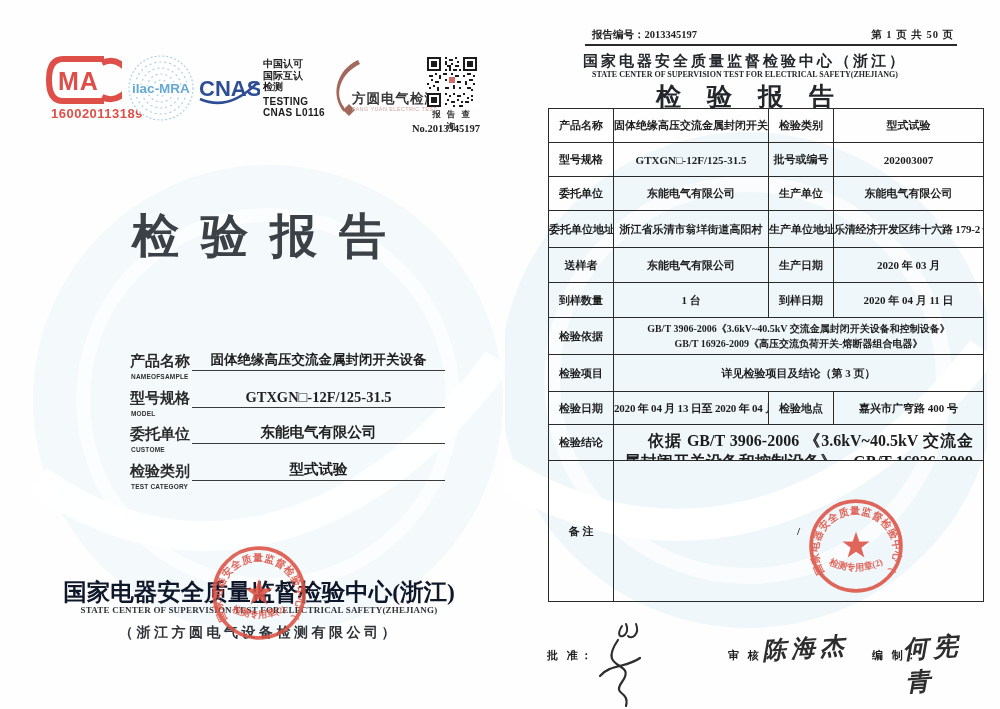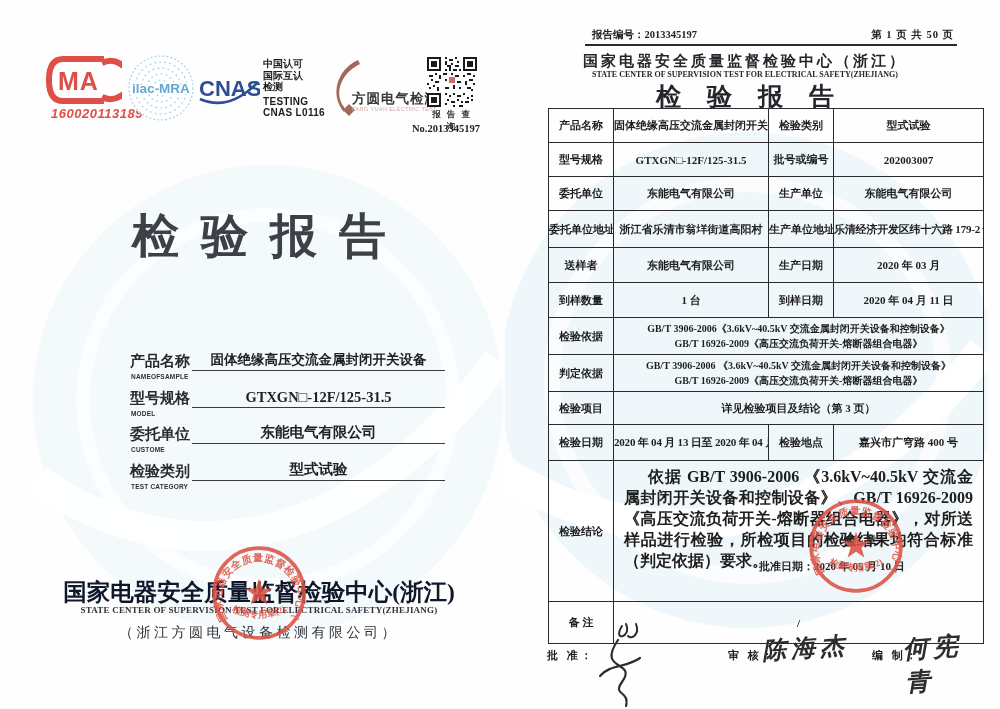--- a/index.html
+++ b/index.html
@@ -6,21 +6,21 @@
   .sheet{position:relative;width:1000px;height:709px;background:#fefefe;overflow:hidden;
          font-family:"Liberation Serif","DejaVu Serif",serif;color:#222;}
   .page{position:absolute;top:0;height:709px;background:transparent;}
   .page-left{left:18px;width:482px;}
   .page-right{left:500px;width:492px;}
   .abs{position:absolute;}
   .wm{position:absolute;z-index:0;pointer-events:none;}
   
   .cma-num{position:absolute;left:24px;top:106px;width:110px;text-align:center;
            font-family:"Liberation Sans","DejaVu Sans",sans-serif;font-weight:bold;
-           font-size:13px;color:#dd4f48;letter-spacing:.5px;font-style:italic;}
+           font-size:13px;color:#dd4f48;letter-spacing:.5px;}
   .cnas-cap{position:absolute;left:245px;top:58px;width:70px;line-height:11.5px;
             font-size:10px;font-weight:bold;color:#1c1c1c;}
   .cnas-cap .en{font-family:"Liberation Sans","DejaVu Sans",sans-serif;font-size:10px;letter-spacing:.3px;}
   .fy-name{position:absolute;left:334px;top:90px;font-size:13.5px;font-weight:bold;color:#3a3a3a;letter-spacing:1px;}
   .fy-en{position:absolute;left:334px;top:106px;font-size:5.5px;color:#cfa6a0;
          font-family:"Liberation Sans","DejaVu Sans",sans-serif;letter-spacing:.4px;}
   .qr-cap{position:absolute;left:407px;top:109px;width:54px;text-align:center;font-size:8.5px;
           font-weight:bold;color:#333;letter-spacing:2px;}
   .qr-no{position:absolute;left:392px;top:123px;width:70px;text-align:right;font-size:10.5px;
          font-weight:bold;color:#222;}
@@ -36,21 +36,21 @@
   .fen{position:absolute;left:1px;top:29px;font-size:6.5px;color:#2f2f2f;font-weight:bold;
        font-family:"Liberation Sans","DejaVu Sans",sans-serif;letter-spacing:.2px;}
   .fval{flex:1 1 auto;border-bottom:1.8px solid #3c3c3c;text-align:center;font-size:14.5px;
         font-weight:bold;color:#1f1f1f;padding-bottom:1px;white-space:nowrap;}
   
   .f-org{position:absolute;left:0;top:576px;width:482px;text-align:center;font-size:23.5px;
          font-weight:bold;color:#0f172a;z-index:2;}
   .f-en{position:absolute;left:0;top:605px;width:482px;text-align:center;font-size:9px;
         font-weight:bold;color:#2f3338;z-index:2;letter-spacing:.2px;}
   .f-co{position:absolute;left:0;top:624px;width:482px;text-align:center;font-size:14px;
-        font-weight:normal;color:#2f3338;letter-spacing:3.5px;z-index:2;}
+        font-weight:bold;color:#2f3338;letter-spacing:3.5px;z-index:2;}
   .seal{position:absolute;z-index:6;opacity:.88;}
   
   .r-no{position:absolute;left:92px;top:28px;font-size:10.5px;font-weight:bold;color:#222;}
   .r-pg{position:absolute;right:38px;top:28px;font-size:10.5px;font-weight:bold;color:#222;letter-spacing:1px;}
   .r-rule{position:absolute;left:85px;top:44px;width:372px;border-top:2px solid #2a2a2a;}
   .r-org{position:absolute;left:10px;top:52px;width:470px;text-align:center;font-size:15px;
          font-weight:bold;color:#23272c;letter-spacing:3px;}
   .r-en{position:absolute;left:10px;top:70px;width:470px;text-align:center;font-size:8px;
         font-weight:bold;color:#23272c;}
   .r-title{position:absolute;left:10px;top:80px;width:470px;text-align:center;font-size:25px;
@@ -311,27 +311,20 @@
         <td>2020 年 04 月 11 日</td>
       </tr>
       <tr>
         <td>检验依据</td>
         <td class="two-line" colspan="3">
           <div>GB/T 3906-2006《3.6kV~40.5kV 交流金属封闭开关设备和控制设备》</div>
           <div>GB/T 16926-2009《高压交流负荷开关-熔断器组合电器》</div>
         </td>
       </tr>
       <tr>
-        <td>判定依据</td>
-        <td class="two-line" colspan="3">
-          <div>GB/T 3906-2006 《3.6kV~40.5kV 交流金属封闭开关设备和控制设备》</div>
-          <div>GB/T 16926-2009《高压交流负荷开关-熔断器组合电器》</div>
-        </td>
-      </tr>
-      <tr>
         <td>检验项目</td>
         <td colspan="3">详见检验项目及结论（第 3 页）</td>
       </tr>
       <tr>
         <td>检验日期</td>
         <td class="xs">2020 年 04 月 13 日至 2020 年 04 月 28 日</td>
         <td>检验地点</td>
         <td>嘉兴市广穹路 400 号</td>
       </tr>
       <tr>

